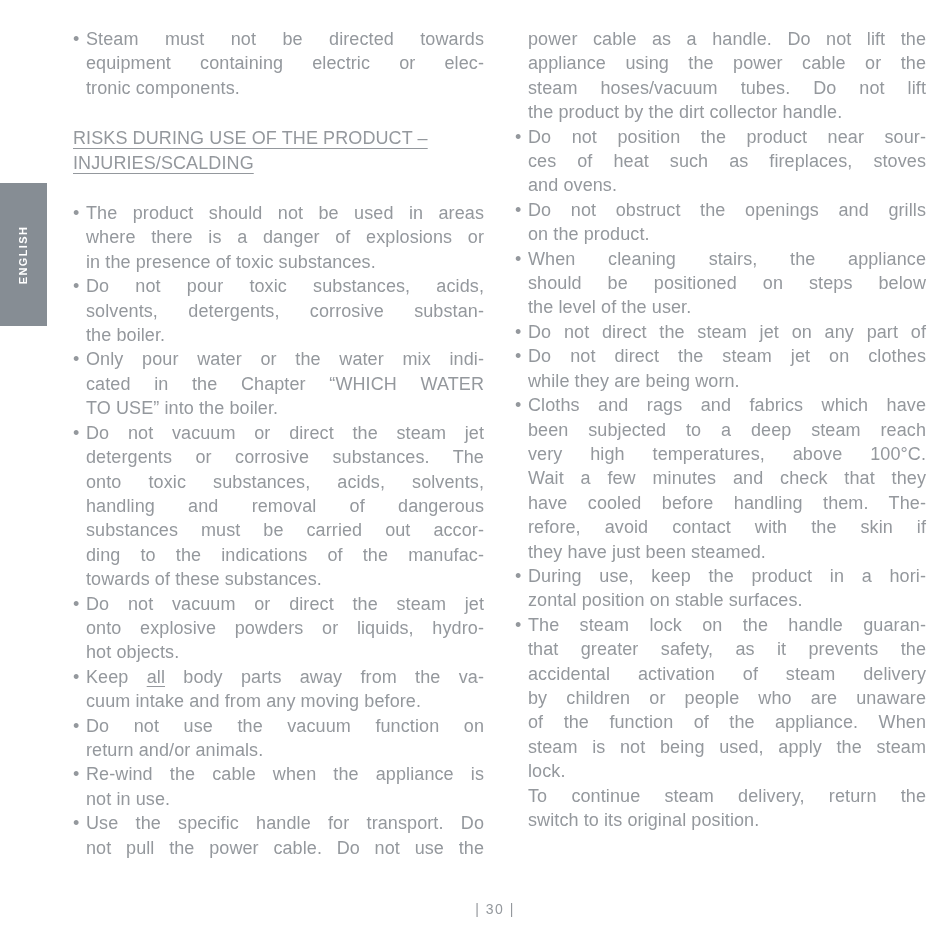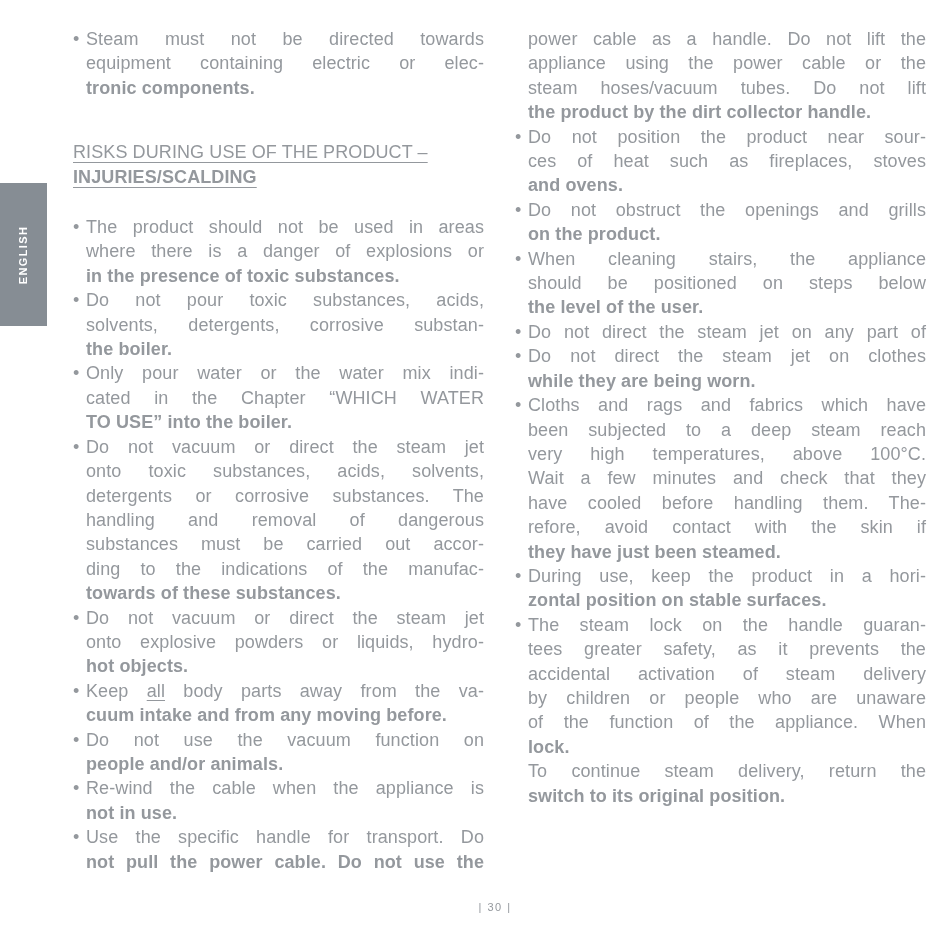--- a/index.html
+++ b/index.html
@@ -51,39 +51,39 @@
   .para .bullet {
     flex: 0 0 13px;
     width: 13px;
   }
   .para.plain { padding-left: 13px; }
   .para .lines { flex: 1; min-width: 0; }
   .line {
     text-align: justify;
     text-align-last: justify;
   }
-  .line.last { text-align-last: left; font-weight: bold; }
+  .line.last { text-align-last: left; }
   .para.cont .line.last { text-align-last: justify; }
-  .para.heading { display: block; margin: 40px 0 26px 0; }
+  .para.heading { display: block; margin: 26px 0 26px 0; }
   .para.heading .line {
     text-align: left;
     text-align-last: left;
     text-decoration: underline;
     text-underline-offset: 4px;
   }
   .line u { text-underline-offset: 3px; }
   
   .footer {
     position: absolute;
     left: 73px;
     width: 844px;
     top: 901px;
     text-align: center;
     color: #94989d;
-    font-size: 11px;
+    font-size: 14px;
     letter-spacing: 1.5px;
     white-space: nowrap;
   }
 </style>
 </head>
 <body>
 
 <div class="page">
 
   <div class="lang-tab">
@@ -126,22 +126,22 @@
         <div class="lines">
           <div class="line">Only pour water or the water mix indi-</div>
           <div class="line">cated in the Chapter “WHICH WATER</div>
           <div class="line last">TO USE” into the boiler.</div>
         </div>
       </div>
       <div class="para bullet">
         <span class="bullet">•</span>
         <div class="lines">
           <div class="line">Do not vacuum or direct the steam jet</div>
+          <div class="line">detergents or corrosive substances. The</div>
           <div class="line">onto toxic substances, acids, solvents,</div>
-          <div class="line">detergents or corrosive substances. The</div>
           <div class="line">handling and removal of dangerous</div>
           <div class="line">substances must be carried out accor-</div>
           <div class="line">ding to the indications of the manufac-</div>
           <div class="line last">towards of these substances.</div>
         </div>
       </div>
       <div class="para bullet">
         <span class="bullet">•</span>
         <div class="lines">
           <div class="line">Do not vacuum or direct the steam jet</div>
@@ -153,21 +153,21 @@
         <span class="bullet">•</span>
         <div class="lines">
           <div class="line">Keep <u>all</u> body parts away from the va-</div>
           <div class="line last">cuum intake and from any moving before.</div>
         </div>
       </div>
       <div class="para bullet">
         <span class="bullet">•</span>
         <div class="lines">
           <div class="line">Do not use the vacuum function on</div>
-          <div class="line last">people and/or animals.</div>
+          <div class="line last">return and/or animals.</div>
         </div>
       </div>
       <div class="para bullet">
         <span class="bullet">•</span>
         <div class="lines">
           <div class="line">Re-wind the cable when the appliance is</div>
           <div class="line last">not in use.</div>
         </div>
       </div>
       <div class="para bullet cont">
@@ -240,24 +240,25 @@
         <span class="bullet">•</span>
         <div class="lines">
           <div class="line">During use, keep the product in a hori-</div>
           <div class="line last">zontal position on stable surfaces.</div>
         </div>
       </div>
       <div class="para bullet">
         <span class="bullet">•</span>
         <div class="lines">
           <div class="line">The steam lock on the handle guaran-</div>
-          <div class="line">tees greater safety, as it prevents the</div>
+          <div class="line">that greater safety, as it prevents the</div>
           <div class="line">accidental activation of steam delivery</div>
           <div class="line">by children or people who are unaware</div>
           <div class="line">of the function of the appliance. When</div>
+          <div class="line">steam is not being used, apply the steam</div>
           <div class="line last">lock.</div>
         </div>
       </div>
       <div class="para plain">
         <div class="lines">
           <div class="line">To continue steam delivery, return the</div>
           <div class="line last">switch to its original position.</div>
         </div>
       </div>
     </div>

